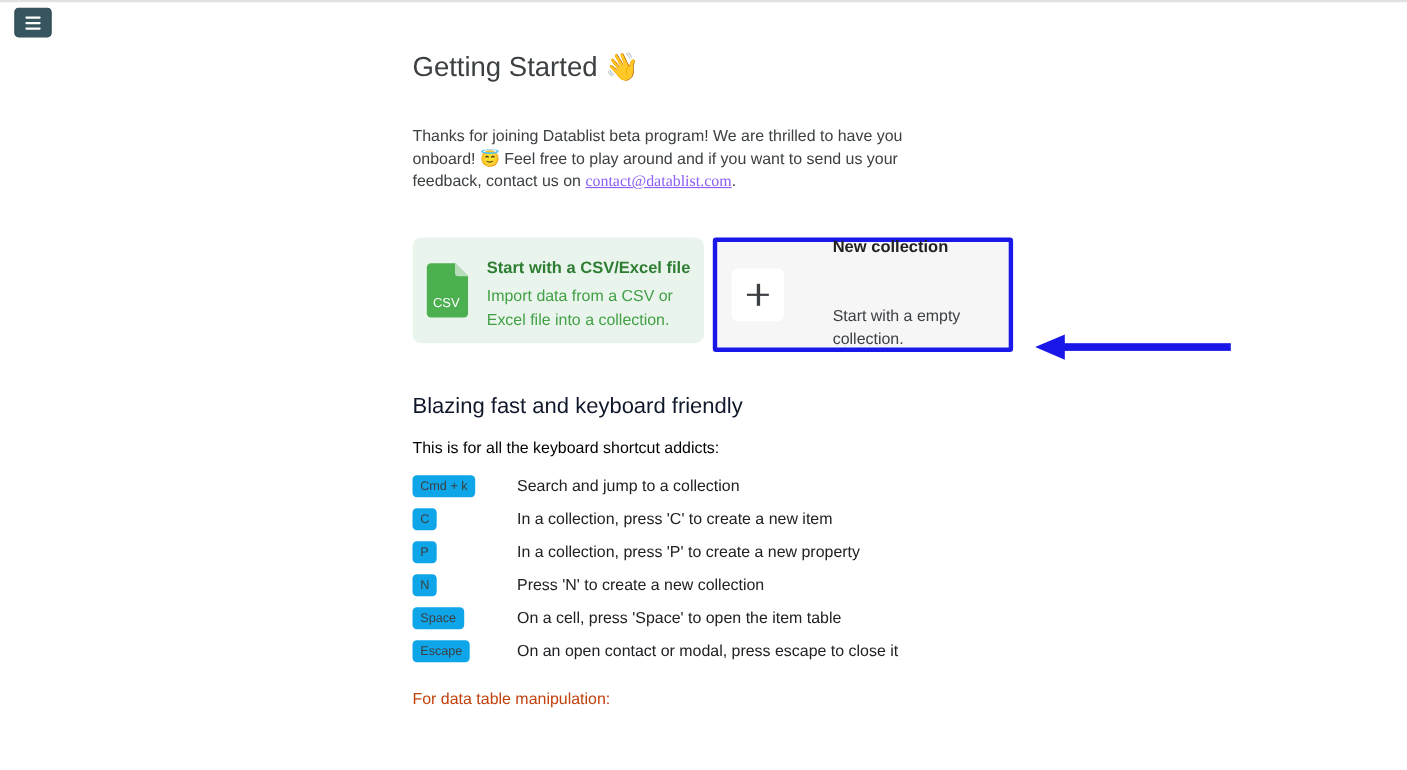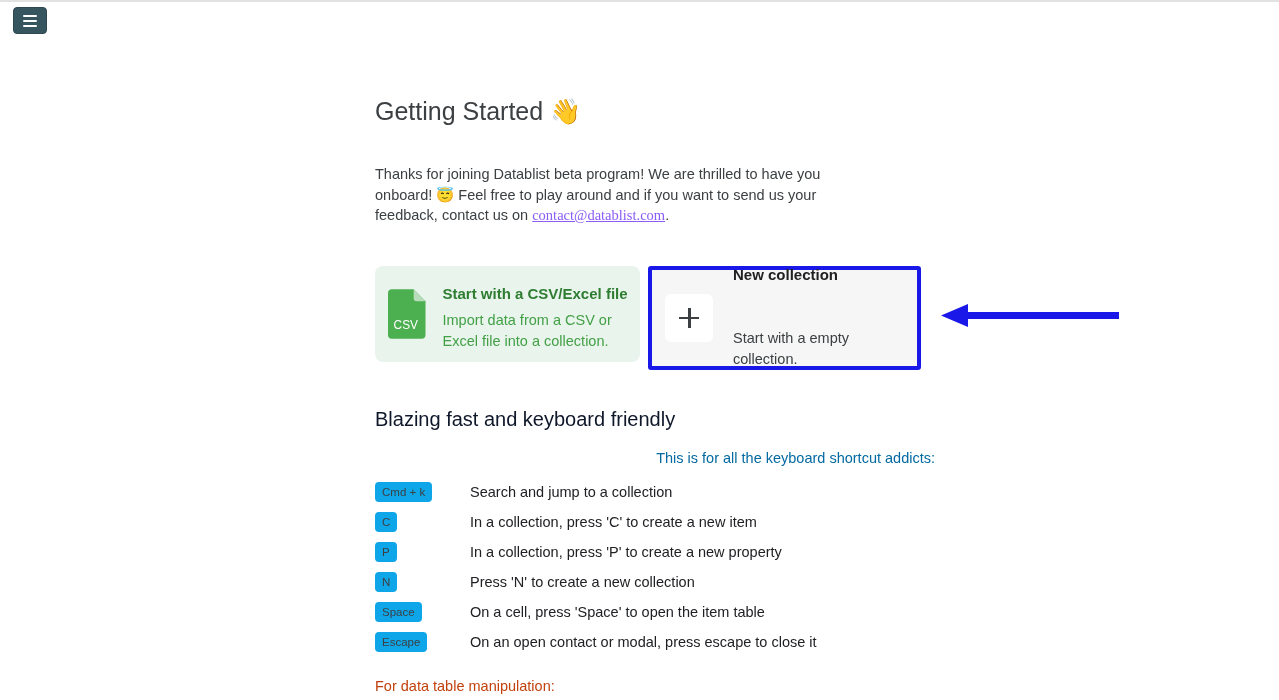--- a/index.html
+++ b/index.html
@@ -16,21 +16,21 @@
   .menu-btn {
     position:absolute; left:13px; top:7px; width:34px; height:27px;
     background:#37555f; border:1px solid #2d4851; border-radius:4px;
     display:flex; flex-direction:column; justify-content:center; align-items:center; gap:3px;
     cursor:pointer;
   }
   .menu-btn .bar { width:14px; height:2px; background:#ffffff; border-radius:1px; }
 
   .content { position:absolute; left:375px; top:0; width:560px; }
 
-  .page-title { margin:96px 0 0 0; font-size:25px; line-height:30px; font-weight:500; color:#3c4043; }
+  .page-title { margin:46px 0 0 0; font-size:25px; line-height:30px; font-weight:500; color:#3c4043; }
 
   .intro { margin:38px 0 0 0; width:505px; font-size:14.5px; line-height:20.5px; color:#3c4043; }
   .intro a { color:#8b5cf6; text-decoration:underline; cursor:pointer;font-family:Liberation Serif, serif; }
 
   
   .cards { margin-top:40px; display:flex; align-items:flex-start; }
   .card {
     display:flex; align-items:center; cursor:pointer;
   }
   .card-csv {
@@ -39,36 +39,36 @@
   }
   .card-csv .txt { width:200px;margin-top:10px; }
   .card-title { font-size:15px; font-weight:700; line-height:18px; margin-bottom:7px; }
   .card-csv .card-title { color:#2e7d32; }
   .card-desc { font-size:14.5px; line-height:21px; }
   .card-csv .card-desc { color:#43a047; width:195px; }
 
   .card-new {
     width:273px; height:104px; background:#f6f6f6;
     border:4px solid #1a18e8; border-radius:3px;
-    margin-left:8px; padding-left:13px; gap:20px;
+    margin-left:8px; padding-left:13px; gap:44px;
   }
   .card-new .card-title { color:#212121; }
   .card-new .card-desc { color:#3c4043; width:140px;margin-top:44px; }
   .plus-box {
     width:48px; height:48px; background:#ffffff; border-radius:6px;
     position:relative; flex:0 0 auto;
   }
   .plus-box::before { content:""; position:absolute; left:14px; top:23px; width:20px; height:2.5px; background:#3c4043; }
   .plus-box::after  { content:""; position:absolute; left:23px; top:14px; width:2.5px; height:20px; background:#3c4043; }
 
   
   .arrow { position:absolute; left:941px; top:303px; }
 
   .section-title { margin:37px 0 0 0; font-size:20px; line-height:24px; font-weight:500; color:#0f172a; }
-  .addicts { margin:17px 0 0 0; font-size:14.5px; line-height:20px; color:#0369a1;text-align:right; }
+  .addicts { margin:17px 0 0 0; font-size:14.5px; line-height:20px; color:#000000; }
 
   .shortcut-list { margin-top:9px; }
   .shortcut-row { display:flex; align-items:center; height:30px; }
   .kbd-wrap { width:95px; flex:0 0 auto; }
   .kbd {
     display:inline-block; background:#0ea5e9; border-radius:4px;
     padding:4px 7px; font-size:11.5px; line-height:12px; color:#3c4043;
   }
   .shortcut-desc { font-size:14.5px; color:#202124; }
 

